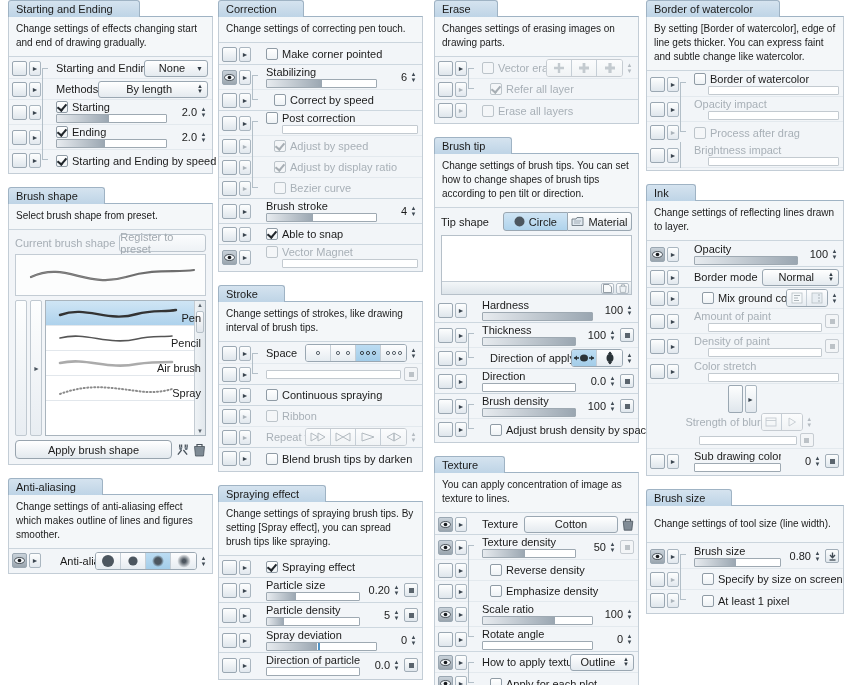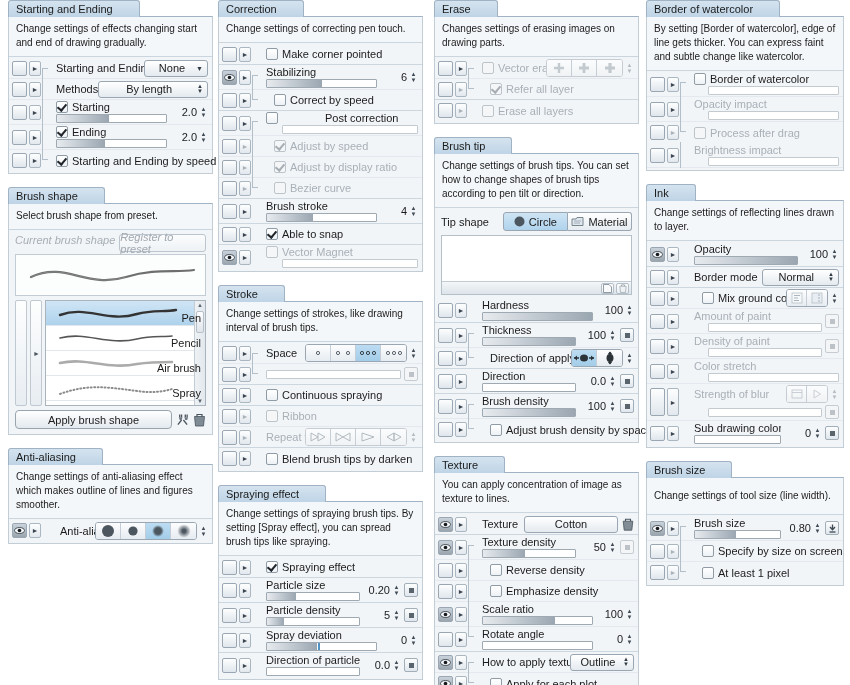--- a/index.html
+++ b/index.html
@@ -257,21 +257,21 @@
   }
   .minibtn {
     width: 13px; height: 11px;
     border: 1px solid #b4bec7;
     border-radius: 2px;
     background: linear-gradient(to bottom,#fdfdfe,#eaeff3);
     display: flex; align-items: center; justify-content: center;
   }
 
   
-  .bs-head { display: flex; padding: 3px 6px 2px 6px; gap: 4px; font-style: italic; }
+  .bs-head { display: flex; align-items: center; padding: 3px 6px 2px 6px; gap: 4px; }
   .bs-cur { font-size: 11px; color: #a6aeb5; white-space: nowrap; }
   .bs-reg {
     flex: 1 1 auto; height: 18px;
     border: 1px solid #bcc5cd; border-radius: 3px;
     background: linear-gradient(to bottom,#fbfcfd,#eef2f5);
     display: flex; align-items: center; justify-content: center;
     font-size: 11px; color: #a0a8af;
   }
   .bs-prevbox {
     margin: 0 6px 4px 6px;
@@ -288,21 +288,21 @@
   }
   .bs-railbox.tall { position: relative; }
   .bs-railbox .rmark {
     position: absolute; left: 2px; top: 50%; transform: translateY(-50%);
     font-size: 7px; color: #4a555f;
   }
   .bs-list {
     flex: 1 1 auto;
     border: 1px solid #a9b4bd;
     background: #ffffff;
-    height: 106px;
+    height: 136px;
     position: relative;
     overflow: hidden;
   }
   .bs-item {
     height: 25px;
     border-bottom: 1px solid #e2e7ec;
     position: relative;
     display: flex; align-items: flex-end; justify-content: flex-end;
     padding-right: 4px;
   }
@@ -606,21 +606,21 @@
             <span class="cb indent2"></span>
             <span class="lbl">Correct by speed</span>
           </div>
           <div class="row">
             <div class="bracket br-top"></div>
             <div class="gut">
               <div class="eyebox"></div>
               <div class="arrowbox">►</div>
             </div>
             <div class="slider-cell indent">
-              <div class="slider-label" style="display:flex;gap:43px;">
+              <div class="slider-label" style="display:flex;">
                 <span class="cb"></span>
                 <span class="lbl">Post correction</span>
               </div>
               <div class="sld dim" style="margin-left:16px;"></div>
             </div>
           </div>
           <div class="row">
             <div class="bracket br-mid"></div>
             <div class="gut">
               <div class="eyebox"></div>
@@ -1416,21 +1416,21 @@
           <div class="row">
             <div class="gut">
               <div class="eyebox"></div>
               <div class="arrowbox">►</div>
             </div>
             <div class="slider-cell indent">
               <div class="slider-label"><span class="lbl dim">Color stretch</span></div>
               <div class="sld dim" style="margin-left:14px;"></div>
             </div>
           </div>
-          <div class="row" style="min-height:34px;">
+          <div class="row" style="min-height:34px;flex-direction:column;">
             <div class="gut">
               <div class="eyebox" style="height:28px;"></div>
               <div class="arrowbox" style="height:28px;">►</div>
             </div>
             <div class="slider-cell indent">
               <div style="display:flex;align-items:center;">
                 <span class="lbl dim grow">Strength of blur</span>
                 <div class="seg dim">
                   <div class="sgi" style="width:20px;">
                     <svg width="12" height="12" viewBox="0 0 12 12">

